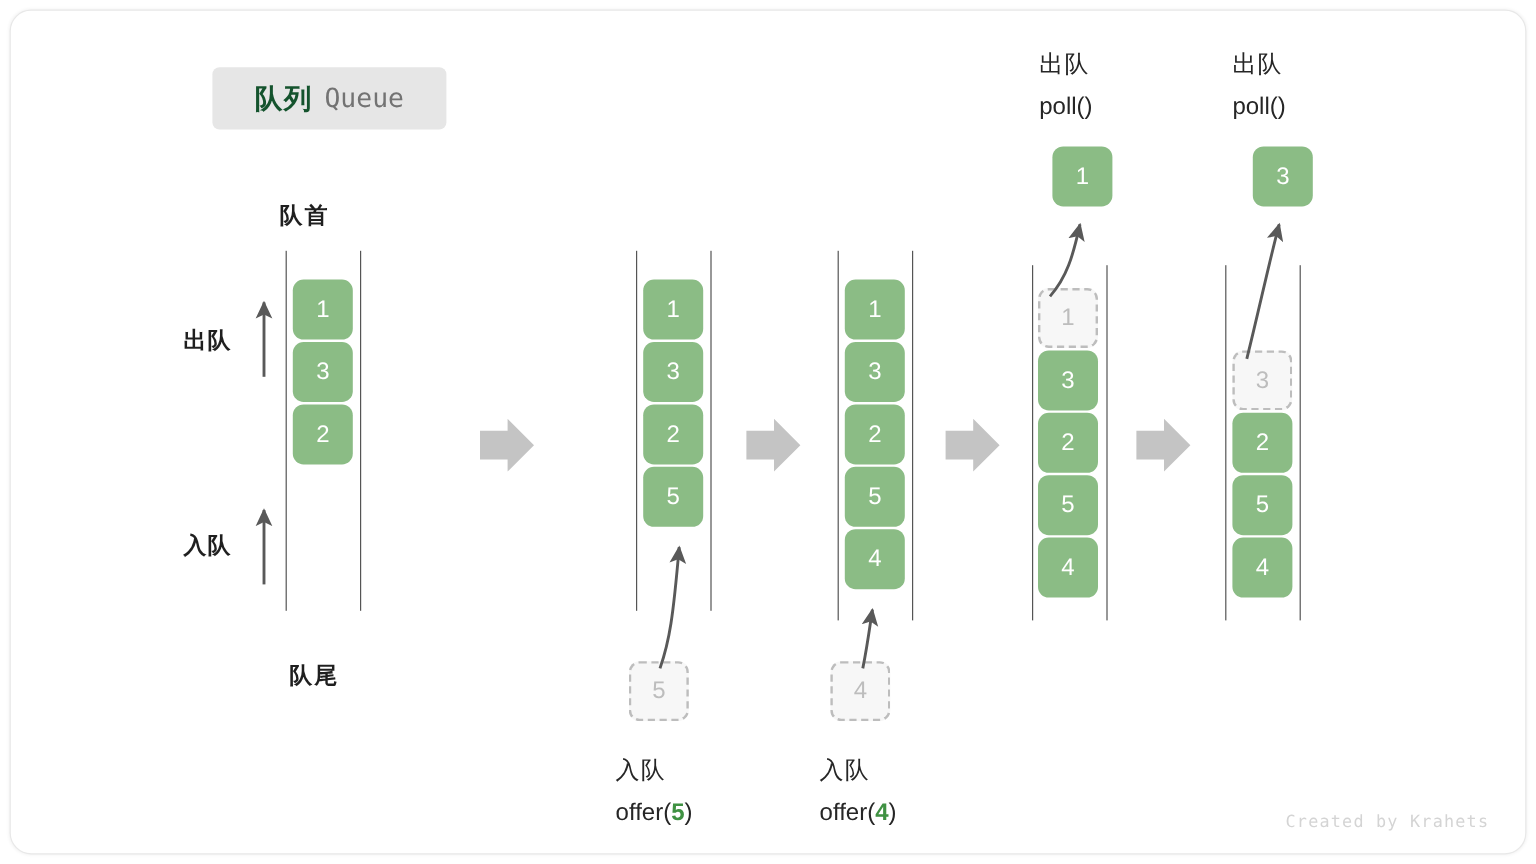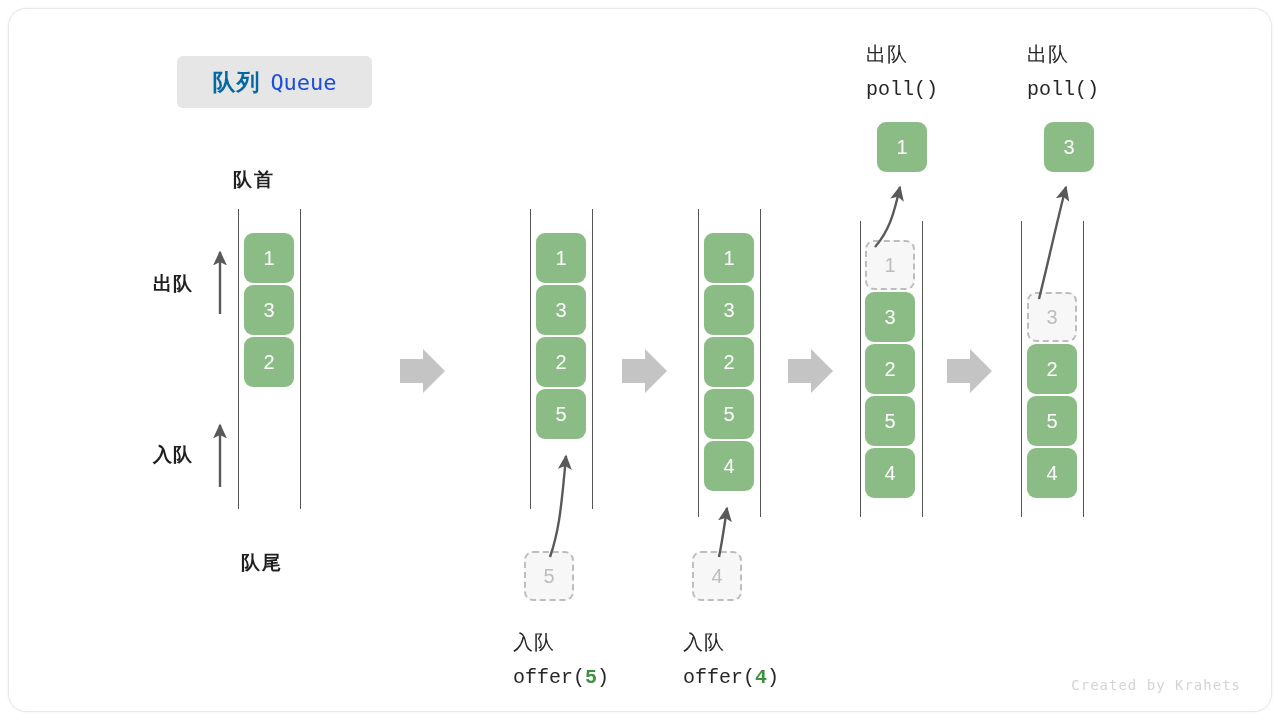--- a/index.html
+++ b/index.html
@@ -35,27 +35,27 @@
     background: #e6e6e6;
     border-radius: 6px;
     display: flex;
     align-items: center;
     justify-content: center;
     gap: 10px;
   }
   #title-badge .cn {
     font-size: 23px;
     font-weight: bold;
-    color: #0369a1;
+    color: #14532d;
     letter-spacing: 1px;
   }
   #title-badge .en {
     font-family: "DejaVu Sans Mono", "Liberation Mono", monospace;
     font-size: 22px;
-    color: #1d4ed8;
+    color: #737373;
   }
 
   
   .cn-label {
     font-size: 19px;
     font-weight: bold;
     color: #1f1f1f;
     white-space: nowrap;
     letter-spacing: 1px;
   }
@@ -72,21 +72,21 @@
   }
   .op-label .cn {
     display: block;
     font-size: 20px;
     font-weight: normal;
     color: #262626;
     letter-spacing: 1px;
   }
   .op-label .code {
     display: block;
-    font-family: Liberation Mono, monospace;
+    font-family: Liberation Sans, sans-serif;
     font-size: 20px;
     color: #262626;
   }
   .op-label .code .num { color: #3f9142; font-weight: bold; }
 
   
   .rail {
     width: 1px;
     background: #555555;
   }

